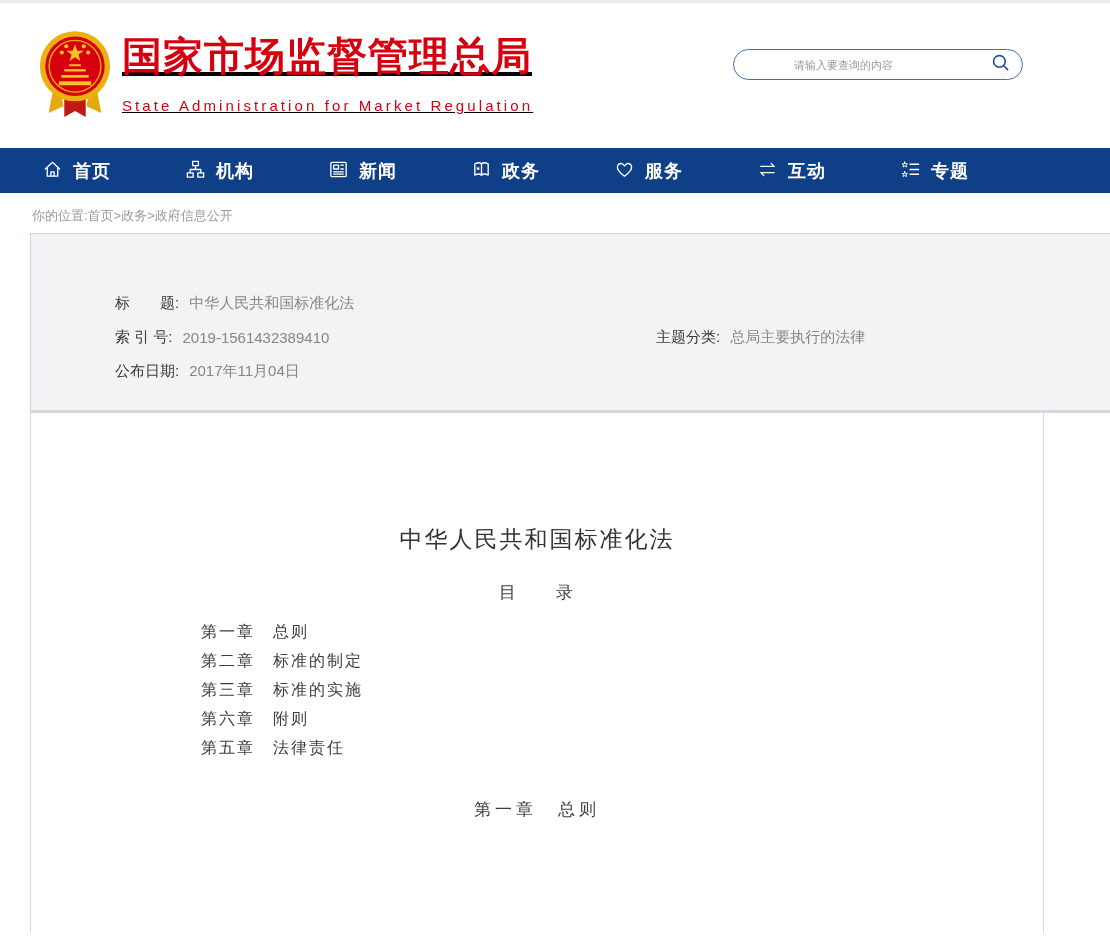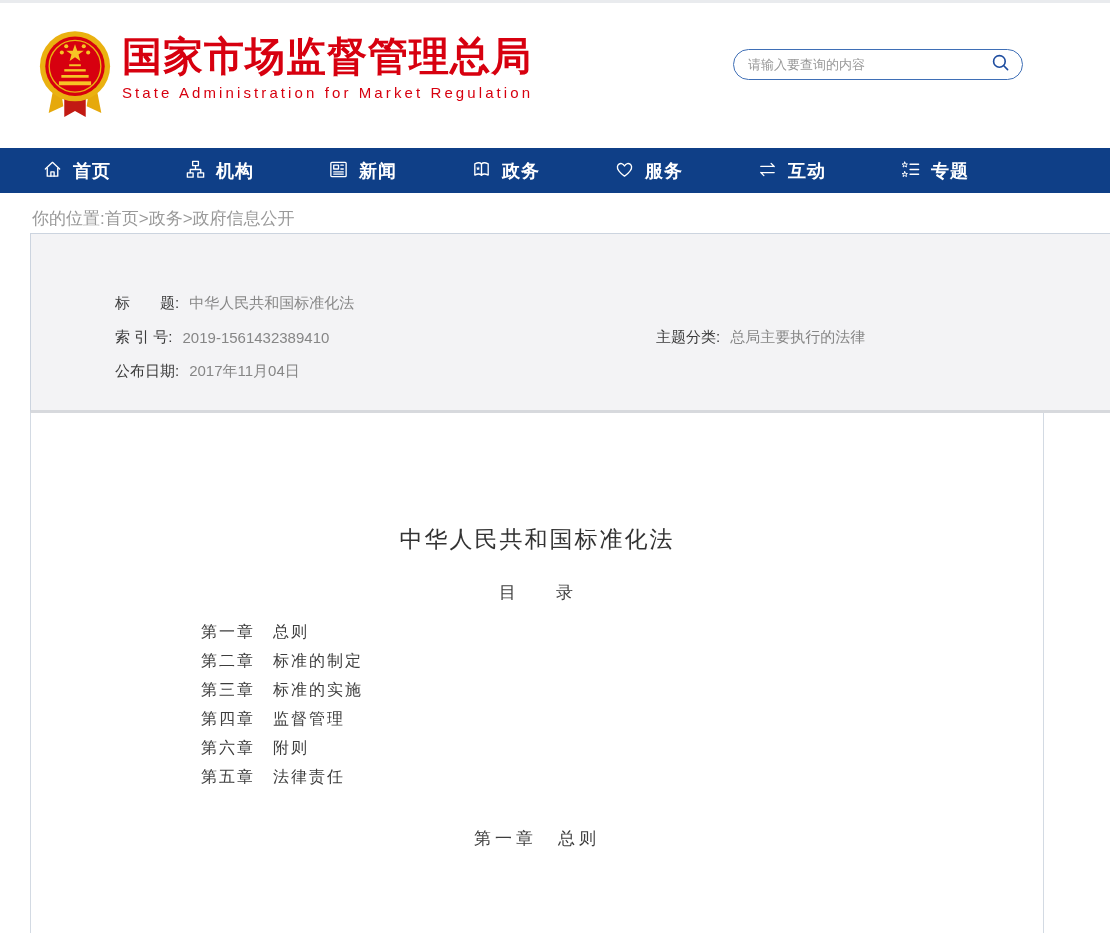--- a/index.html
+++ b/index.html
@@ -15,55 +15,56 @@
   *{margin:0;padding:0;box-sizing:border-box;}
   html,body{background:#fff;}
   body{
     width:1110px;height:940px;overflow:hidden;position:relative;
     font-family:"Liberation Sans",sans-serif;
   }
   .top-strip{height:3px;background:#e9ebee;}
   
   .header{height:145px;position:relative;background:#fff;}
   .logo{position:absolute;left:36px;top:26px;width:78px;height:92px;}
-  .brand{position:absolute;left:122px;top:30px;}
+  .brand{position:absolute;left:122px;top:30px;text-decoration:underline;}
   .brand-title{
     font-size:40px;font-weight:bold;color:var(--accent-red);
     letter-spacing:1px;line-height:1.15;white-space:nowrap;
   }
   .brand-sub{
     font-size:15px;color:var(--accent-red);letter-spacing:3.1px;
-    margin-top:5px;white-space:nowrap;
+    margin-top:18px;white-space:nowrap;
   }
   .search{
     position:absolute;right:87px;top:46px;width:290px;height:31px;
     border:1px solid var(--search-border);border-radius:16px;
     display:flex;align-items:center;padding:0 10px 0 14px;background:#fff;
   }
   .search-input{
-    flex:1;border:none;outline:none;font-size:13px;color:#c2410c;background:transparent;
+    flex:1;border:none;outline:none;font-size:11px;color:#c2410c;background:transparent;
     font-family:"Liberation Sans",sans-serif;
+    margin-left:46px;
   }
   .search-input::placeholder{color:#999;}
   .search-btn{border:none;background:none;cursor:pointer;display:flex;align-items:center;padding:0;}
   
   .nav{
     height:45px;background:var(--nav-blue);
     display:flex;align-items:center;padding-left:42px;
   }
   .nav-item{
     width:143px;display:flex;align-items:flex-start;gap:10px;
     color:#fff;cursor:pointer;
   }
   .nav-icon{display:flex;align-items:center;}
   .nav-icon svg{stroke:#fff;fill:none;stroke-width:1.4;stroke-linejoin:round;stroke-linecap:round;}
   .nav-label{font-size:18px;font-weight:bold;letter-spacing:1px;}
   
   .breadcrumb{
-    height:40px;padding:14px 0 0 32px;font-size:17px;color:#999;cursor:pointer;
+    height:40px;padding:14px 0 0 32px;font-size:13px;color:#999;cursor:pointer;
   }
   
   .meta-panel{
     margin-left:30px;width:1092px;height:180px;
     background:var(--panel-bg);
     border:1px solid var(--panel-border);
     border-bottom:3px solid #d7d9dd;
   }
   .meta-inner{padding:52px 0 0 84px;}
   .meta-row{display:flex;height:34px;align-items:center;font-size:15px;}
@@ -243,18 +244,17 @@
   </div>
 </section>
 
 <section class="document">
   <h1 class="doc-title">中华人民共和国标准化法</h1>
   <div class="toc-title">目　　录</div>
   <ul class="toc">
     <li>第一章　总则</li>
     <li>第二章　标准的制定</li>
     <li>第三章　标准的实施</li>
-    <li>第四章　监督管理</li>
     <li>第六章　附则</li>
     <li>第五章　法律责任</li>
   </ul>
   <div class="chapter-heading">第一章　总则</div>
 </section>
 
 </body></html>

